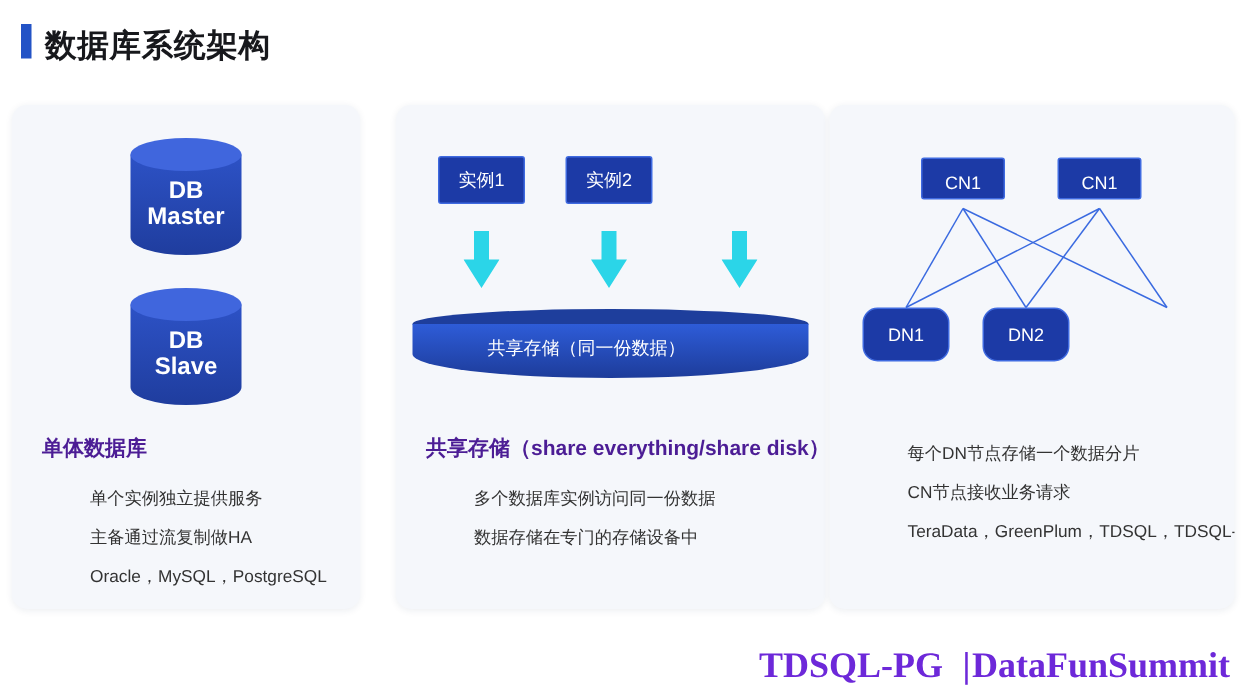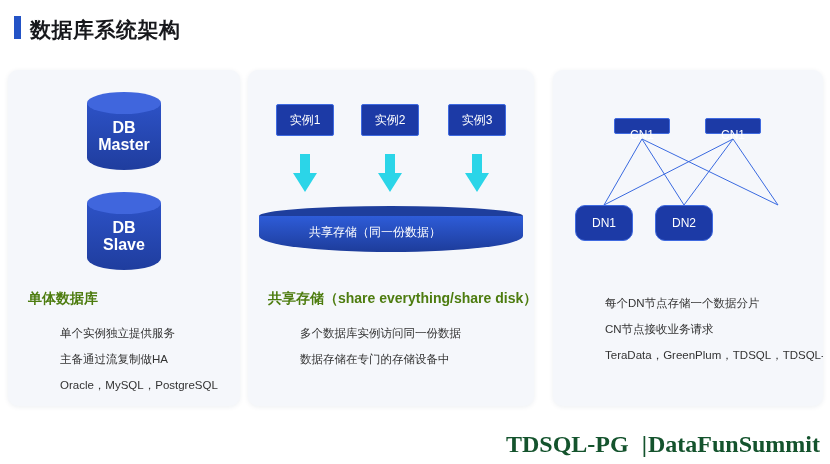--- a/index.html
+++ b/index.html
@@ -8,53 +8,53 @@
     font-family:"Liberation Sans","DejaVu Sans",sans-serif;
   }
   
   .slide-header{position:absolute;top:16px;left:14px;display:flex;gap:9px;}
   .accent-bar{width:7px;height:23px;background:#2353c6;}
   .page-title{margin:0;font-size:21px;font-weight:bold;color:#17181c;letter-spacing:.5px;}
   
   .panel{position:absolute;top:70px;height:336px;background:#f5f7fb;border-radius:10px;
          box-shadow:0 1px 5px rgba(30,50,90,.08);overflow:hidden;}
   #panel-single{left:8px;width:232px;}
-  #panel-shared{left:248px;width:286px;}
+  #panel-shared{left:264px;width:286px;}
   #panel-nothing{left:553px;width:270px;}
   .diagram{position:relative;height:218px;}
-  .panel h2{margin:2px 0 10px 20px;font-size:14px;color:#4d7c0f;font-weight:bold;white-space:nowrap;}
+  .panel h2{margin:2px 0 10px 20px;font-size:14px;color:#4c1d95;font-weight:bold;white-space:nowrap;}
   .panel ul{margin:0;padding:2px 6px 0 28px;list-style:none;}
   .panel li{font-size:11.5px;color:#333;line-height:26px;white-space:nowrap;margin-left:24px;}
   
   .cyl{position:absolute;width:74px;height:78px;left:50%;transform:translateX(-50%);}
   .cyl-body{position:absolute;left:0;top:11px;width:74px;height:67px;
             background:linear-gradient(#2d52c6,#1f3d9e);border-radius:0 0 37px 37px/0 0 12px 12px;}
   .cyl-top{position:absolute;left:0;top:0;width:74px;height:22px;background:#4066dd;border-radius:50%;}
   .cyl-label{position:absolute;left:0;top:27px;width:100%;text-align:center;color:#fff;
              font-size:16px;font-weight:bold;line-height:17px;}
   
   .node{position:absolute;background:#1c3aa6;border:1px solid #3f6ae0;color:#fff;
         font-size:12px;text-align:center;border-radius:2px;box-sizing:border-box;}
   .inst{top:34px;width:58px;height:32px;line-height:30px;}
-  .cn{top:48px;width:56px;height:16px;line-height:32px;}
+  .cn{top:35px;width:56px;height:28px;line-height:32px;}
   .dn{top:135px;width:58px;height:36px;line-height:34px;border-radius:10px;}
   .dn.highlight{background:#2a55e0;}
   
   .arrow{position:absolute;top:84px;}
   
   .storage{position:absolute;top:136px;left:11px;width:232px;height:46px;}
   .storage-top{position:absolute;top:0;left:0;width:264px;height:20px;border-radius:50%;background:#1e3e9c;}
   .storage-body{position:absolute;top:10px;left:0;width:264px;height:36px;
                 background:linear-gradient(#2e5cd8,#1d3c9a);border-radius:0 0 132px 132px/0 0 16px 16px;}
   .storage-label{position:absolute;left:0;top:18px;width:100%;text-align:center;color:#fff;font-size:12px;}
   
   .links{position:absolute;left:0;top:0;}
   .links line{stroke:#3a6ae0;stroke-width:1;}
   
-  .footer{position:absolute;right:10px;bottom:6px;color:#14532d;
+  .footer{position:absolute;right:10px;bottom:6px;color:#6d28d9;
           font-family:"Liberation Serif","DejaVu Serif",serif;font-size:24px;font-weight:bold;}
   .footer .sep{margin-left:13px;margin-right:1px;}
 </style>
 </head>
 <body>
 
 <div class="slide-header">
   <span class="accent-bar"></span>
   <h1 class="page-title">数据库系统架构</h1>
 </div>
@@ -83,21 +83,20 @@
     <li>单个实例独立提供服务</li>
     <li>主备通过流复制做HA</li>
     <li>Oracle，MySQL，PostgreSQL</li>
   </ul>
 </section>
 
 <section class="panel" id="panel-shared">
   <div class="diagram">
     <div class="node inst" style="left:28px">实例1</div>
     <div class="node inst" style="left:113px">实例2</div>
-    <div class="node inst" style="left:200px">实例3</div>
 
     <svg class="arrow" style="left:45px" width="24" height="38" viewBox="0 0 24 38">
         <path d="M7 0h10v19h7L12 38 0 19h7z" fill="#2bd5e8"></path>
       </svg>
     <svg class="arrow" style="left:130px" width="24" height="38" viewBox="0 0 24 38">
         <path d="M7 0h10v19h7L12 38 0 19h7z" fill="#2bd5e8"></path>
       </svg>
     <svg class="arrow" style="left:217px" width="24" height="38" viewBox="0 0 24 38">
         <path d="M7 0h10v19h7L12 38 0 19h7z" fill="#2bd5e8"></path>
       </svg>

